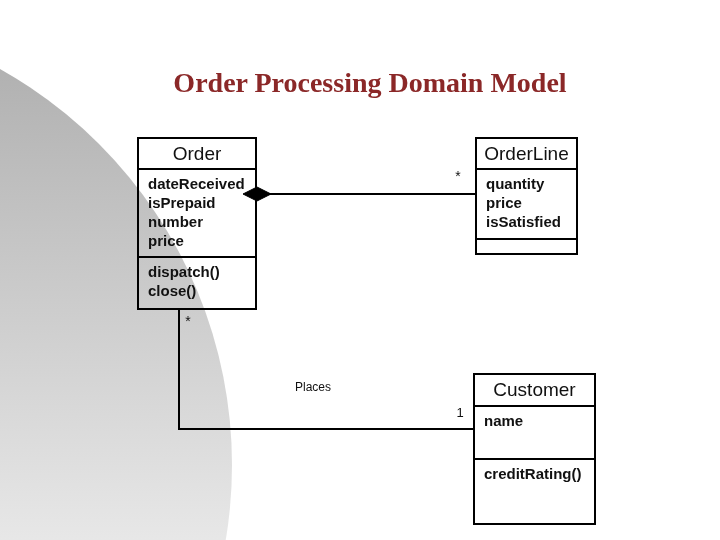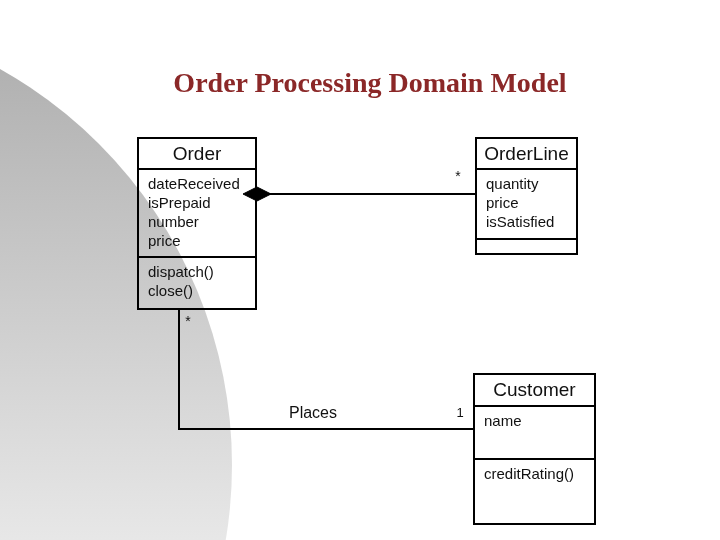--- a/index.html
+++ b/index.html
@@ -21,40 +21,40 @@
   
   .uml-class{
     position:absolute;border:2px solid #000;background:transparent;
     box-sizing:border-box;color:#111;
   }
   .c-title{
     text-align:center;font-size:19px;
     display:flex;align-items:center;justify-content:center;
   }
   .c-attrs,.c-ops{border-top:2px solid #000;padding:4px 6px 0 9px;font-size:15px;}
-  .c-attrs .line,.c-ops .line{line-height:19px;white-space:nowrap;}
+  .c-attrs .line,.c-ops .line{line-height:19px;white-space:nowrap;font-weight:bold;}
   .order{left:137px;top:137px;width:120px;height:173px;}
   .order .c-title{height:29px;}
   .order .c-attrs{height:82px;}
   .order .c-ops{height:46px;}
   .orderline{left:475px;top:137px;width:103px;height:118px;}
   .orderline .c-title{height:29px;}
   .orderline .c-attrs{height:64px;}
   .orderline .c-ops{height:11px;padding:0;}
   .customer{left:473px;top:373px;width:123px;height:152px;}
   .customer .c-title{height:30px;}
   .customer .c-attrs{height:47px;}
   .customer .c-ops{height:29px;}
   
   .connectors{position:absolute;left:0;top:0;width:720px;height:540px;}
   .connectors line,.connectors polyline{stroke:#000;stroke-width:2;}
   .connectors polygon{fill:#000;stroke:#000;}
   
   .lbl{position:absolute;color:#111;}
-  .lbl-places{left:283px;top:404px;width:60px;text-align:center;font-size:16px;}
+  .lbl-places{left:283px;top:380px;width:60px;text-align:center;font-size:12px;}
   .lbl-mult{font-size:14px;}
   .m-orderline{left:451px;top:168px;width:14px;text-align:center;}
   .m-order{left:181px;top:313px;width:14px;text-align:center;}
   .m-customer{left:453px;top:405px;width:14px;text-align:center;font-size:13px;}
 </style>
 </head>
 <body>
 
 <div class="slide" style="background: rgb(255, 255, 255);">
 

